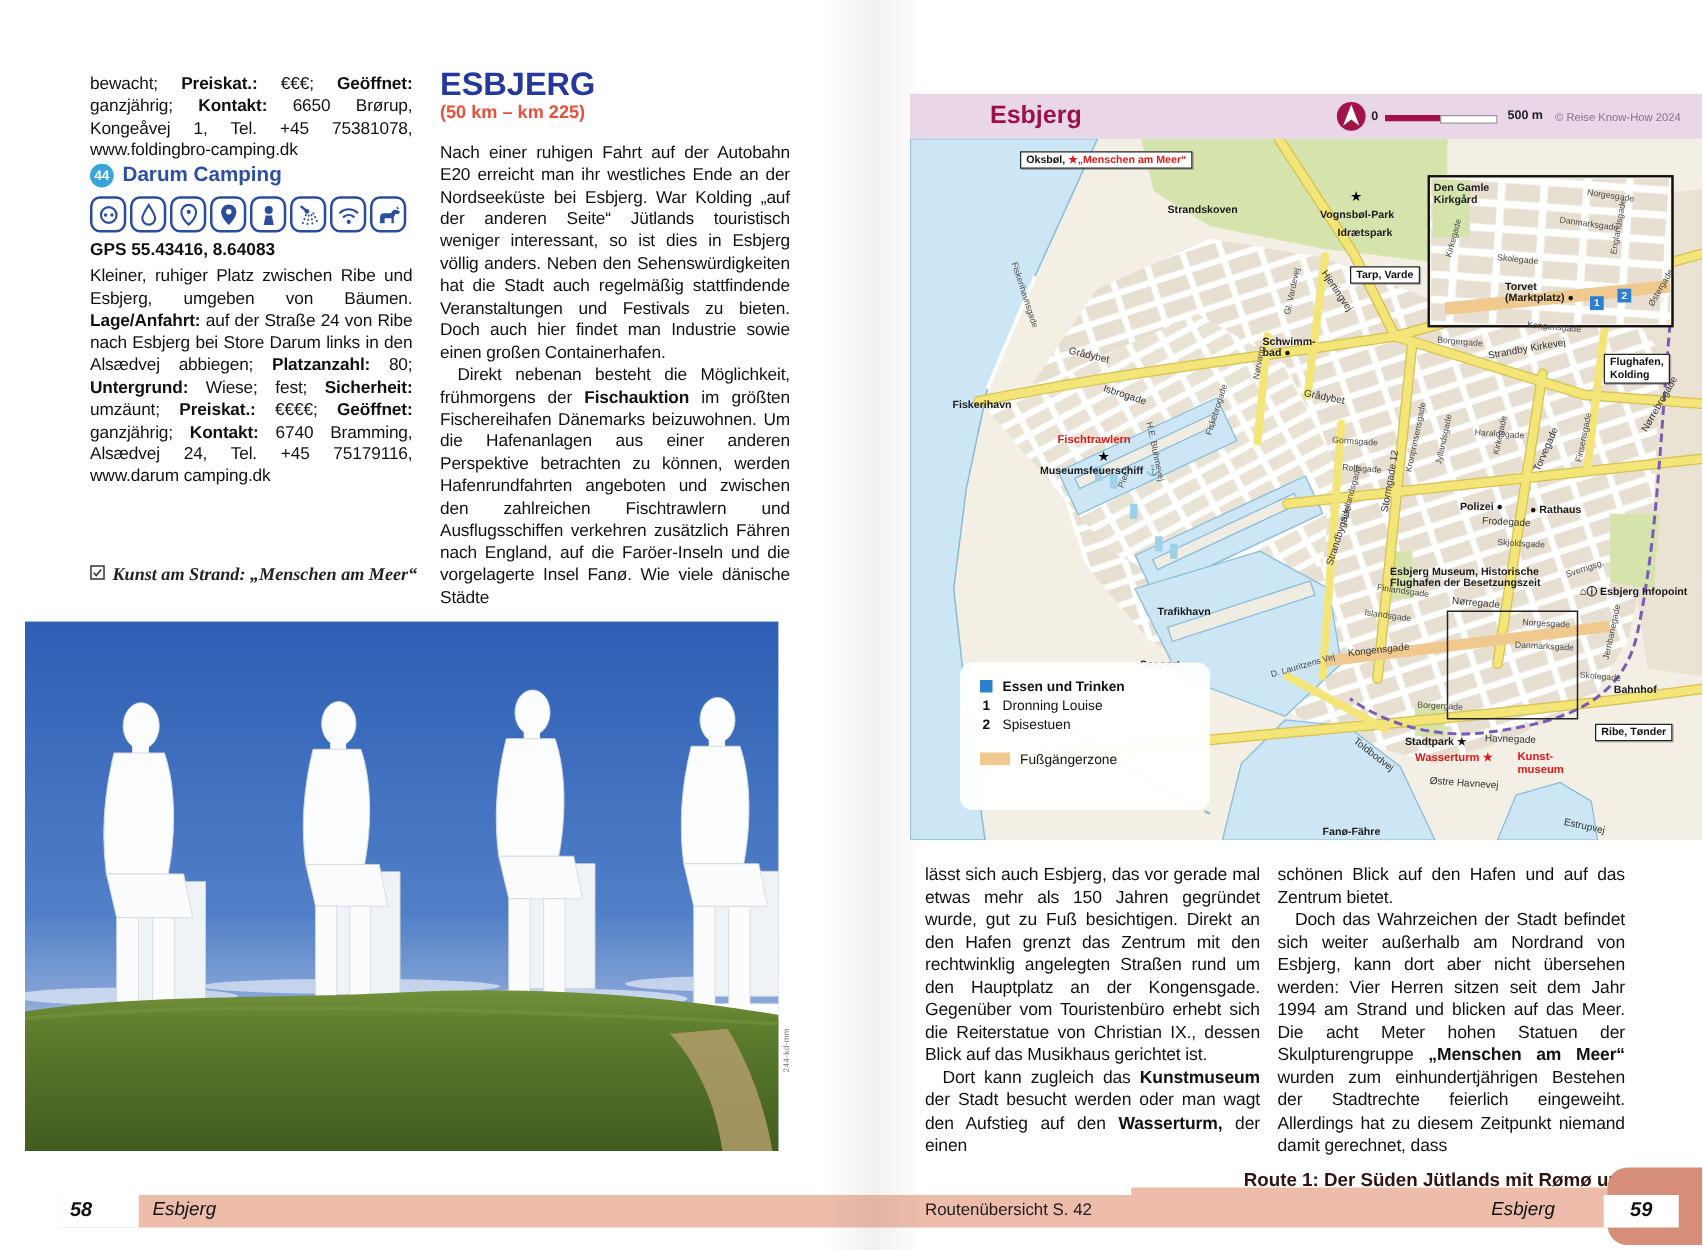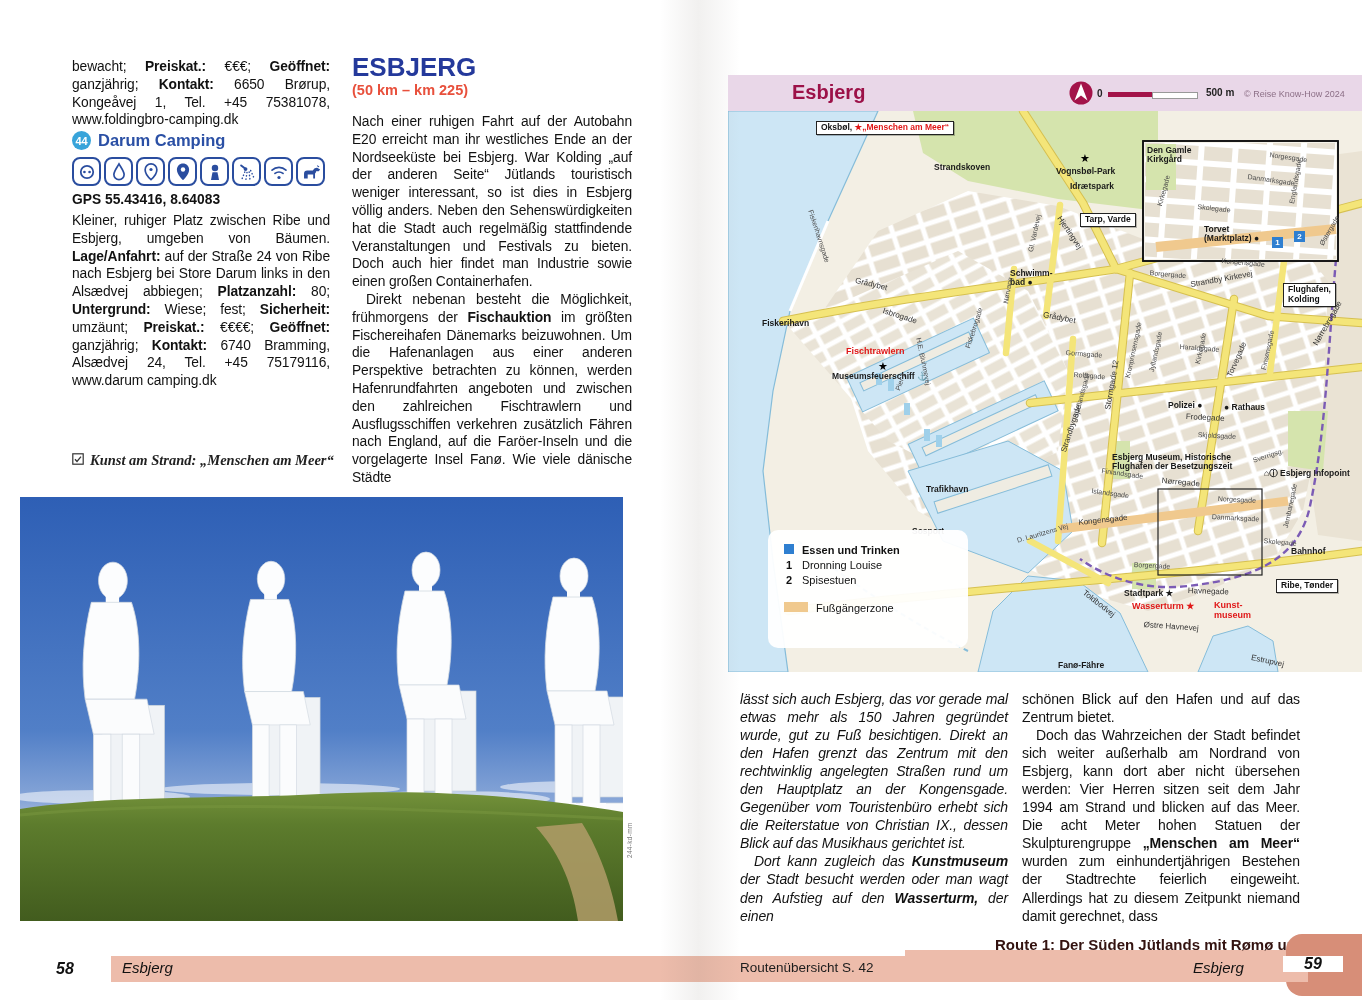--- a/index.html
+++ b/index.html
@@ -54,36 +54,36 @@
   .star{position:absolute;font-size:11px;color:#000;z-index:3;line-height:1;}
   .mk{position:absolute;width:11px;height:11px;background:#2f7fd0;color:#fff;font-size:8px;
     font-weight:bold;text-align:center;line-height:11px;z-index:4;}
   #legend{position:absolute;left:40px;top:455px;width:200px;height:118px;background:rgba(255,255,255,.95);
     border-radius:10px;padding:14px 12px 0 16px;box-sizing:border-box;z-index:4;font-size:11px;}
   .legrow{display:flex;align-items:flex-start;gap:8px;margin-bottom:3px;}
   .legsq{width:10px;height:10px;background:#2f7fd0;flex:0 0 auto;}
   .legnum{width:10px;text-align:center;font-weight:bold;flex:0 0 auto;}
   .legzone{width:24px;height:10px;background:#f0c98e;flex:0 0 auto;}
   
-  #colA{left:740px;top:690px;width:268px;font-style:italic;}
+  #colA{left:740px;top:690px;width:268px;}
   #colB{left:1022px;top:690px;width:278px;}
   #colA,#colB{font-size:14px;}
   
   #band{position:absolute;left:47px;top:956px;width:1261px;height:26px;background:#edbcab;}
   #routeRule{position:absolute;left:905px;top:950px;width:440px;height:6px;background:#edbcab;}
   #tab59{position:absolute;left:1286px;top:934px;width:76px;height:62px;background:#d78e78;
     border-radius:16px 0 0 16px;}
   #box58{position:absolute;left:47px;top:956px;width:64px;height:26px;background:#fff;
     display:flex;align-items:center;}
   #p58{font-style:italic;font-weight:bold;font-size:16px;padding-left:9px;}
   #f58lbl{position:absolute;left:122px;top:959px;font-style:italic;font-size:15px;color:#111;}
   #fRoute{position:absolute;left:740px;top:960px;font-size:13.5px;color:#1c1c1c;}
   #routeHead{position:absolute;right:17px;top:936px;font-size:15px;font-weight:bold;color:#331310;}
   #f59lbl{position:absolute;left:1193px;top:959px;font-style:italic;font-size:15px;color:#111;}
-  #box59{position:absolute;left:1283px;top:956px;width:60px;height:16px;background:#fff;
+  #box59{position:absolute;left:1283px;top:956px;width:60px;height:26px;background:#fff;
     display:flex;align-items:center;justify-content:center;}
   #p59{font-style:italic;font-weight:bold;font-size:16px;}
   #gutter{position:absolute;left:660px;top:0;width:80px;height:1000px;
     background:linear-gradient(90deg,rgba(0,0,0,0) 0%,rgba(120,110,100,.10) 48%,rgba(0,0,0,0) 100%);}
   .capicon{flex:0 0 auto;}
 </style>
 </head>
 <body>
 
 <div id="spread">

